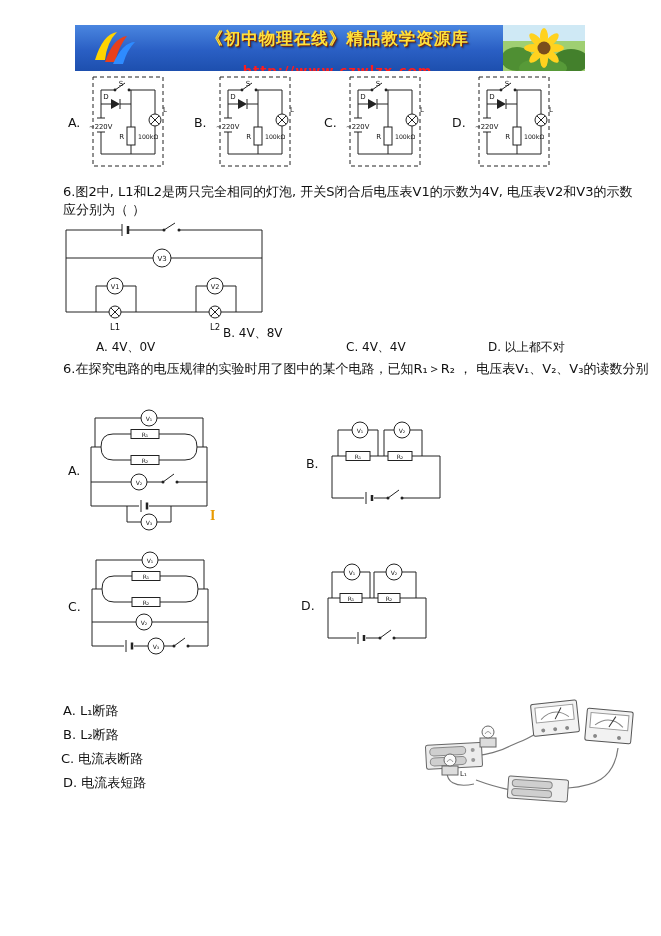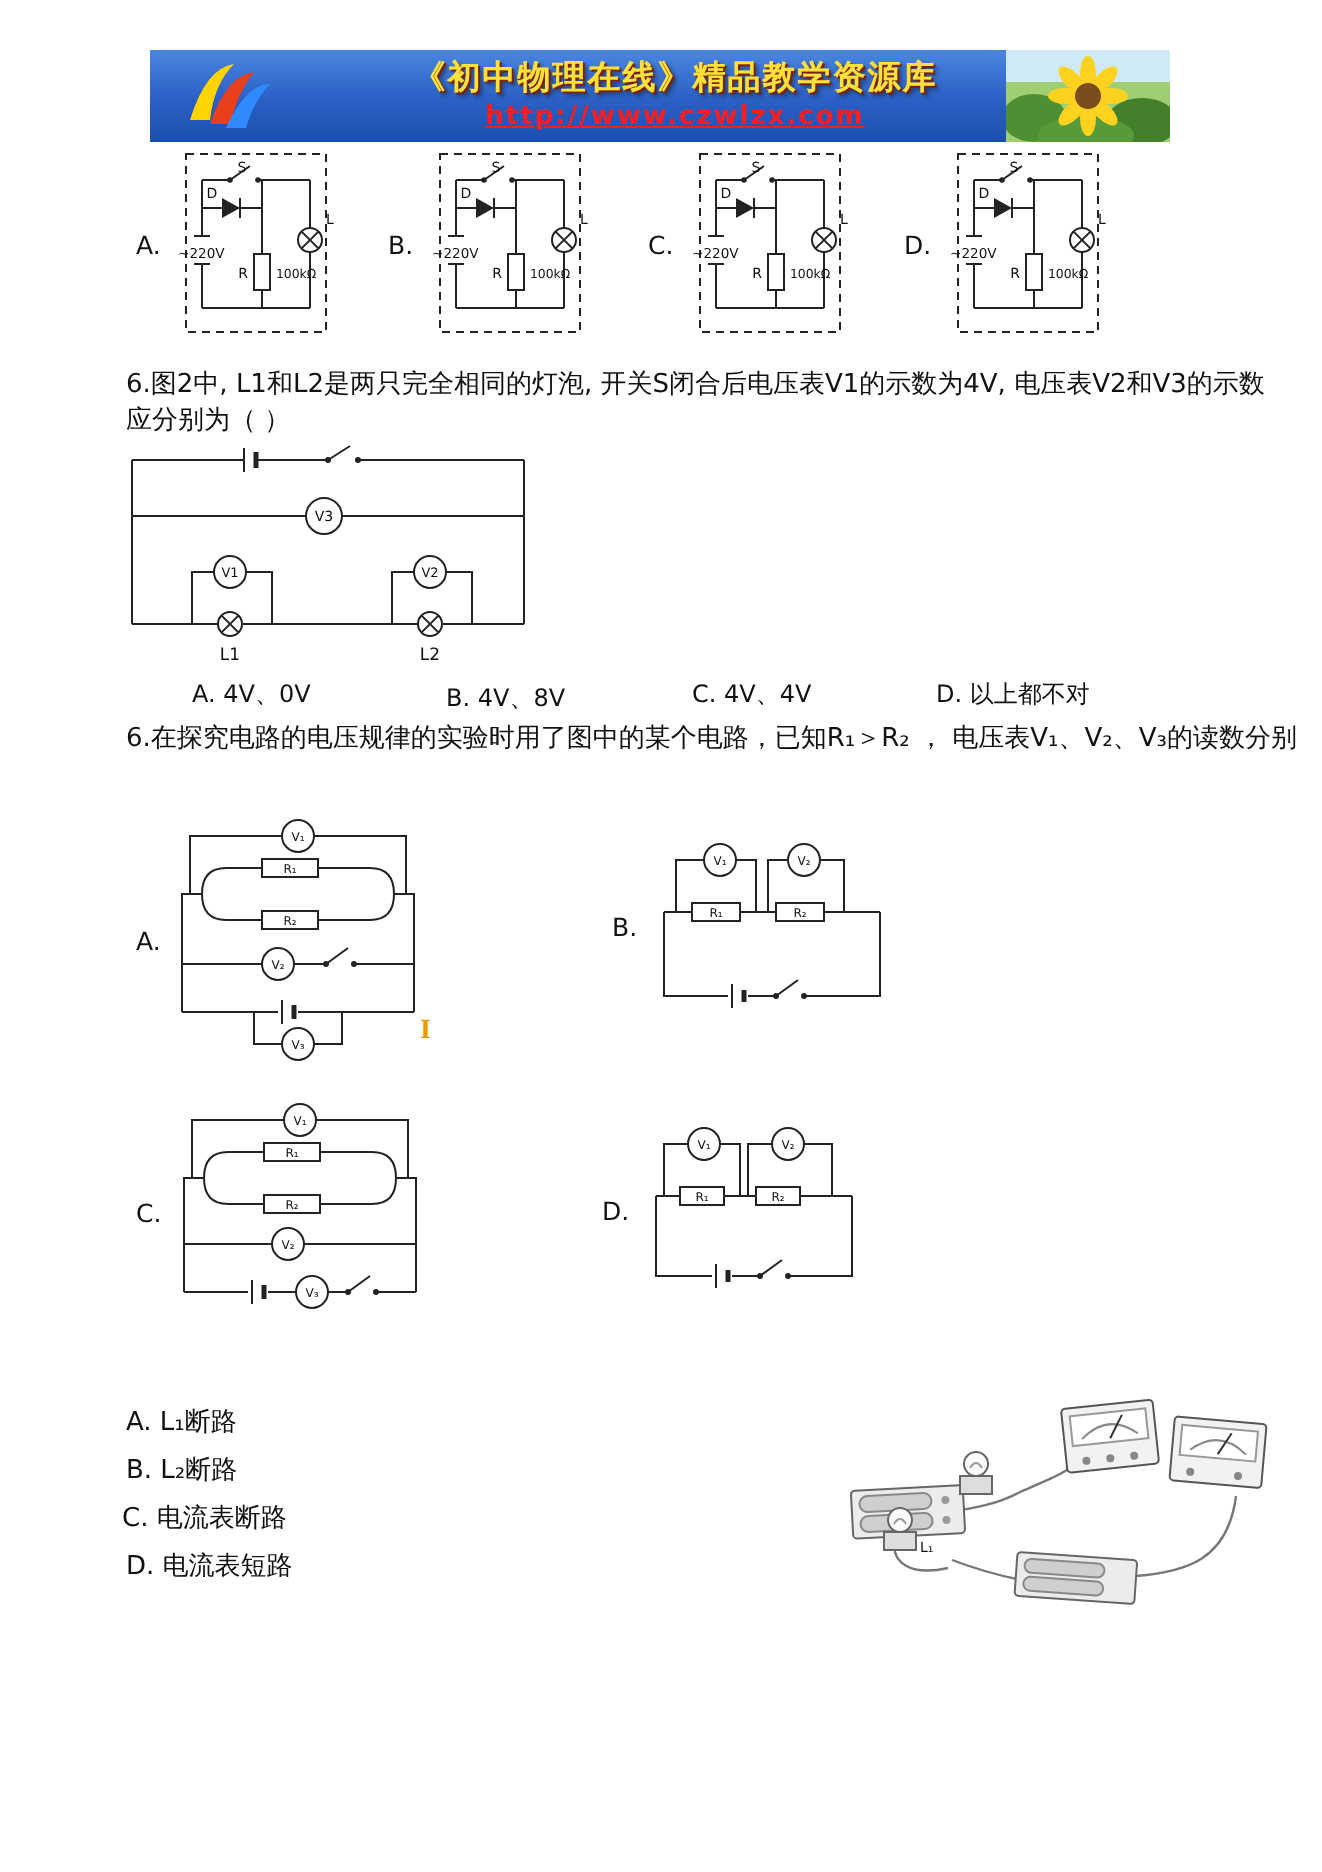--- a/index.html
+++ b/index.html
@@ -6,21 +6,21 @@
   .page{position:relative;width:661px;height:936px;background:#fff;overflow:hidden;
         font-family:"DejaVu Sans","Liberation Sans",sans-serif;color:#111;}
   
   .banner{position:absolute;left:75px;top:25px;width:510px;height:46px;
           background:linear-gradient(180deg,#4a86e0 0%,#2a5fc4 55%,#1d4fae 100%);overflow:hidden;}
   .logo{position:absolute;left:8px;top:3px;}
   .banner-text{position:absolute;left:110px;top:3px;width:305px;text-align:center;}
   .banner-title{font-size:16.5px;font-weight:bold;letter-spacing:1px;color:#ffe13a;
                 text-shadow:1px 1px 0 #7a2208,2px 2px 2px rgba(0,0,0,.45);white-space:nowrap;}
   .banner-url{font-size:13px;font-weight:bold;color:#ff1c1c;text-decoration:underline;
-              margin-top:1px;letter-spacing:1px;cursor:pointer;}
+              margin-top:13px;letter-spacing:1px;cursor:pointer;}
   .sunflower{position:absolute;right:0;top:0;}
   
   .qtext{position:absolute;font-size:13px;white-space:nowrap;}
   .optitem{position:absolute;font-size:12px;white-space:nowrap;margin-left:28px;}
   
   .copt{position:absolute;display:flex;align-items:center;gap:7px;font-size:12.5px;}
   .copt .letter{flex:none;}
   
   text{font-family:"DejaVu Sans","Liberation Sans",sans-serif;fill:#111;}
   .t6{font-size:6px}.t62{font-size:6.2px}.t65{font-size:6.5px}.t68{font-size:6.8px}
@@ -157,23 +157,23 @@
       <path d="M152.8,85.8 L161.2,94.2 M161.2,85.8 L152.8,94.2" fill="none"></path>
     </g>
     <text x="104" y="38.5" class="t7 mid">V3</text>
     <text x="57" y="66.5" class="t65 mid">V1</text>
     <text x="157" y="66.5" class="t65 mid">V2</text>
     <text x="57" y="108" class="t85 mid">L1</text>
     <text x="157" y="108" class="t85 mid">L2</text>
   </svg>
 
   <span class="optitem" style="left:68px;top:339px">A. 4V、0V</span>
-  <span class="optitem" style="left:195px;top:341px">B. 4V、8V</span>
+  <span class="optitem" style="left:195px;top:325px">B. 4V、8V</span>
   <span class="optitem" style="left:318px;top:339px">C. 4V、4V</span>
-  <span class="optitem" style="left:440px;top:339px">D. 以上都不对</span>
+  <span class="optitem" style="left:460px;top:339px">D. 以上都不对</span>
 
   <div class="qtext" style="left:63px;top:360px">6.在探究电路的电压规律的实验时用了图中的某个电路，已知R₁＞R₂ ， 电压表V₁、V₂、V₃的读数分别</div>
 
   <div class="copt" style="left:68px;top:408px">
     <span class="letter">A.</span>
     <svg width="125" height="124" viewBox="0 0 125 124">
       <g stroke="#222" stroke-width="1" fill="none">
         <path d="M14,39 Q14,26 26,26 H44 M72,26 H98 Q110,26 110,39"></path>
         <path d="M14,39 Q14,52 26,52 H44 M72,52 H98 Q110,52 110,39"></path>
         <path d="M8,39 V10 H54 M116,39 V10 H70"></path>

